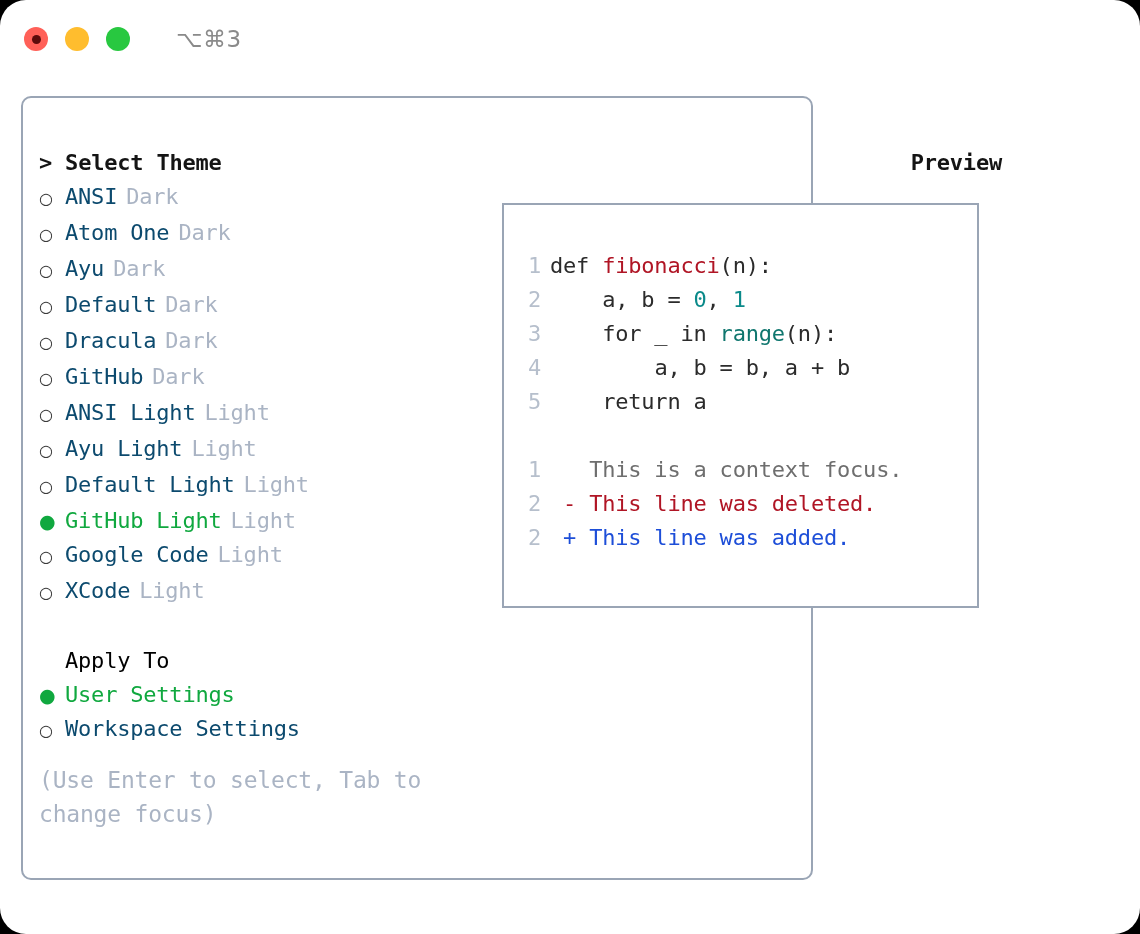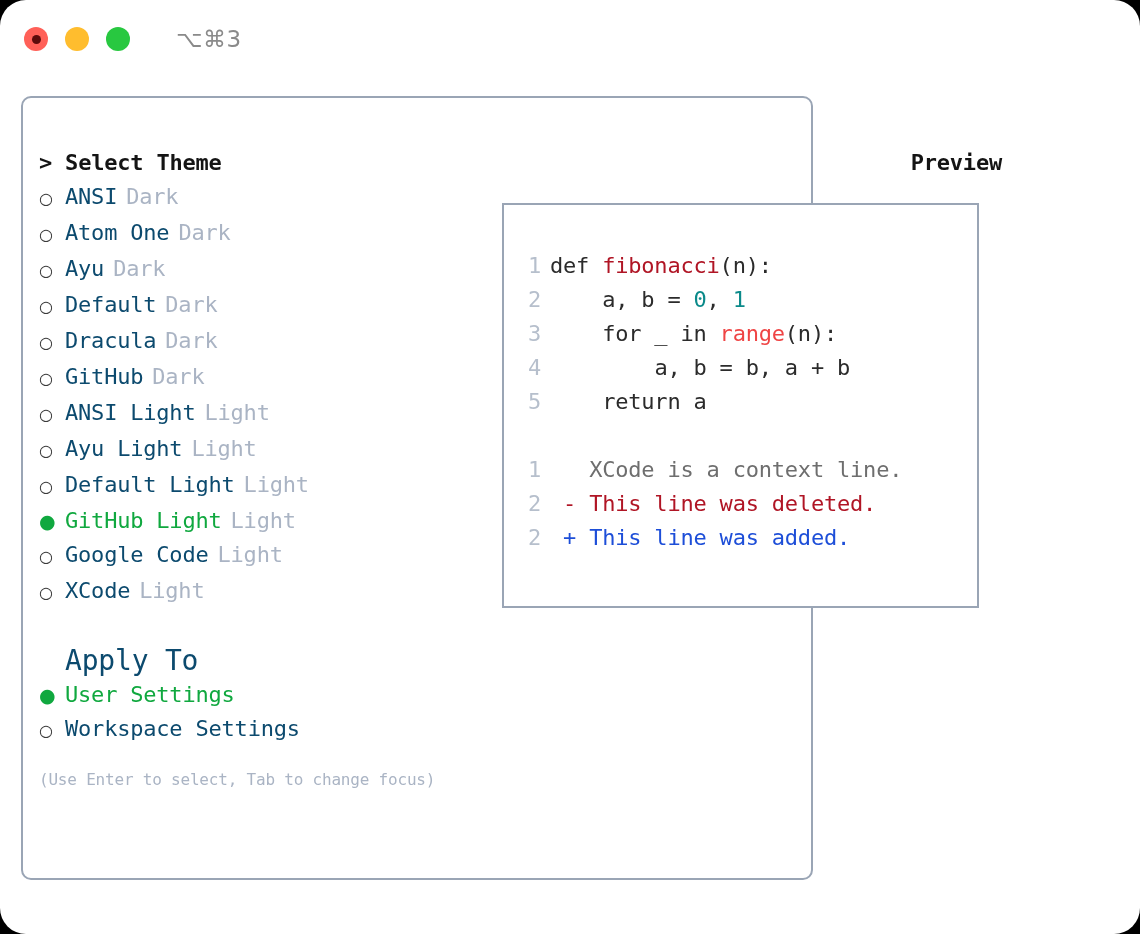--- a/index.html
+++ b/index.html
@@ -110,33 +110,33 @@
   .opt-row.selected .opt-label { color: #10a83f; }
   .opt-tag {
     color: #aab4c4;
     padding-left: 9px;
   }
 
   .spacer-row { height: 34px; }
 
   .apply-head {
     padding-left: 26px;
-    font-size: 28px;
-    color: #0c4a6e;
+    font-size: 22px;
+    color: #000000;
     line-height: 34px;
     white-space: pre;
     letter-spacing: -0.2px;
   }
 
   .hint {
     position: absolute;
     left: 16px;
     top: 665px;
     width: 420px;
-    font-size: 16px;
+    font-size: 23px;
     line-height: 34px;
     color: #aab4c4;
     letter-spacing: -0.2px;
   }
 
   
   .right-col {
     position: absolute;
     left: 479px;
     top: 48px;
@@ -171,21 +171,21 @@
     flex: none;
     text-align: right;
     color: #b6bfcc;
     padding-right: 9px;
   }
   .code-text { color: #2b2b2b; }
   .blank-line { height: 34px; }
 
   .tok-fn   { color: #b01525; }
   .tok-num  { color: #0b8a8a; }
-  .tok-bi   { color: #ef4444; margin-top: 44px; }
+  .tok-bi   { color: #0f766e; margin-top: 44px; }
   .tok-ctx  { color: #6e6e6e; }
   .tok-del  { color: #b01525; }
   .tok-add  { color: #1d4ed8; }
 </style>
 </head>
 <body>
 
 <div class="window">
 
   <div class="titlebar">
@@ -235,21 +235,21 @@
         <div class="code-box">
           <div id="code-lines">
               <div class="code-line"><span class="lineno">1</span><span class="code-text"><span class="code-text">def </span><span class="tok-fn">fibonacci</span><span class="code-text">(n):</span></span></div>
               <div class="code-line"><span class="lineno">2</span><span class="code-text">    <span class="code-text">a, b = </span><span class="tok-num">0</span><span class="code-text">, </span><span class="tok-num">1</span></span></div>
               <div class="code-line"><span class="lineno">3</span><span class="code-text">    <span class="code-text">for _ in </span><span class="tok-bi">range</span><span class="code-text">(n):</span></span></div>
               <div class="code-line"><span class="lineno">4</span><span class="code-text">        <span class="code-text">a, b = b, a + b</span></span></div>
               <div class="code-line"><span class="lineno">5</span><span class="code-text">    <span class="code-text">return a</span></span></div>
             </div>
           <div class="blank-line"></div>
           <div id="diff-lines">
-              <div class="code-line"><span class="lineno">1</span><span class="tok-ctx">   XCode is a context line.</span></div>
+              <div class="code-line"><span class="lineno">1</span><span class="tok-ctx">   This is a context focus.</span></div>
               <div class="code-line"><span class="lineno">2</span><span class="tok-del"> - This line was deleted.</span></div>
               <div class="code-line"><span class="lineno">2</span><span class="tok-add"> + This line was added.</span></div>
             </div>
         </div>
       </div>
 
     </div>
   </div>
 </div>
 

